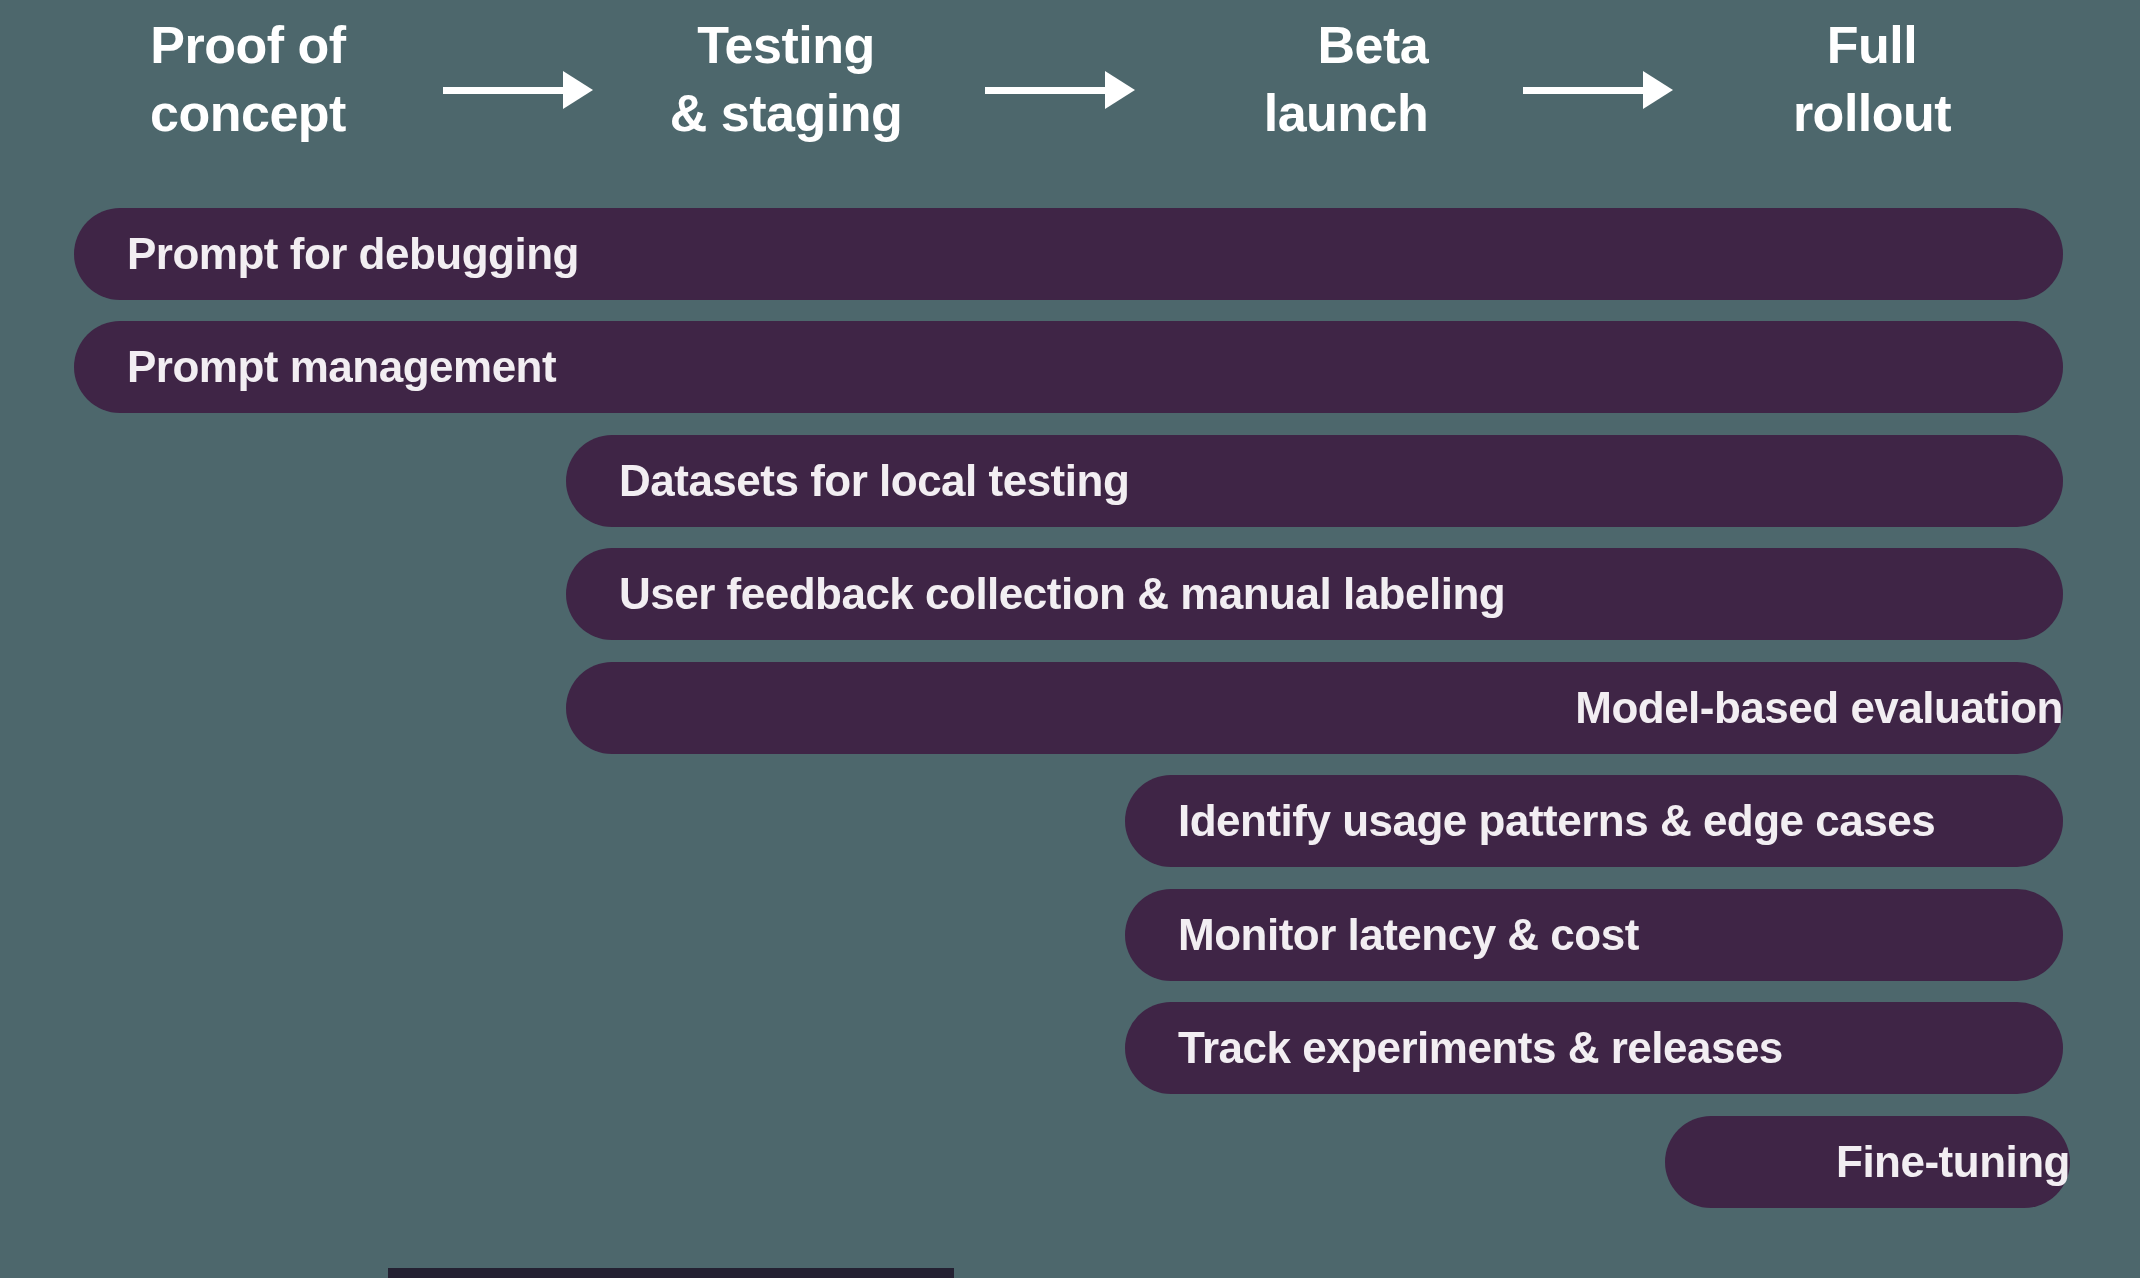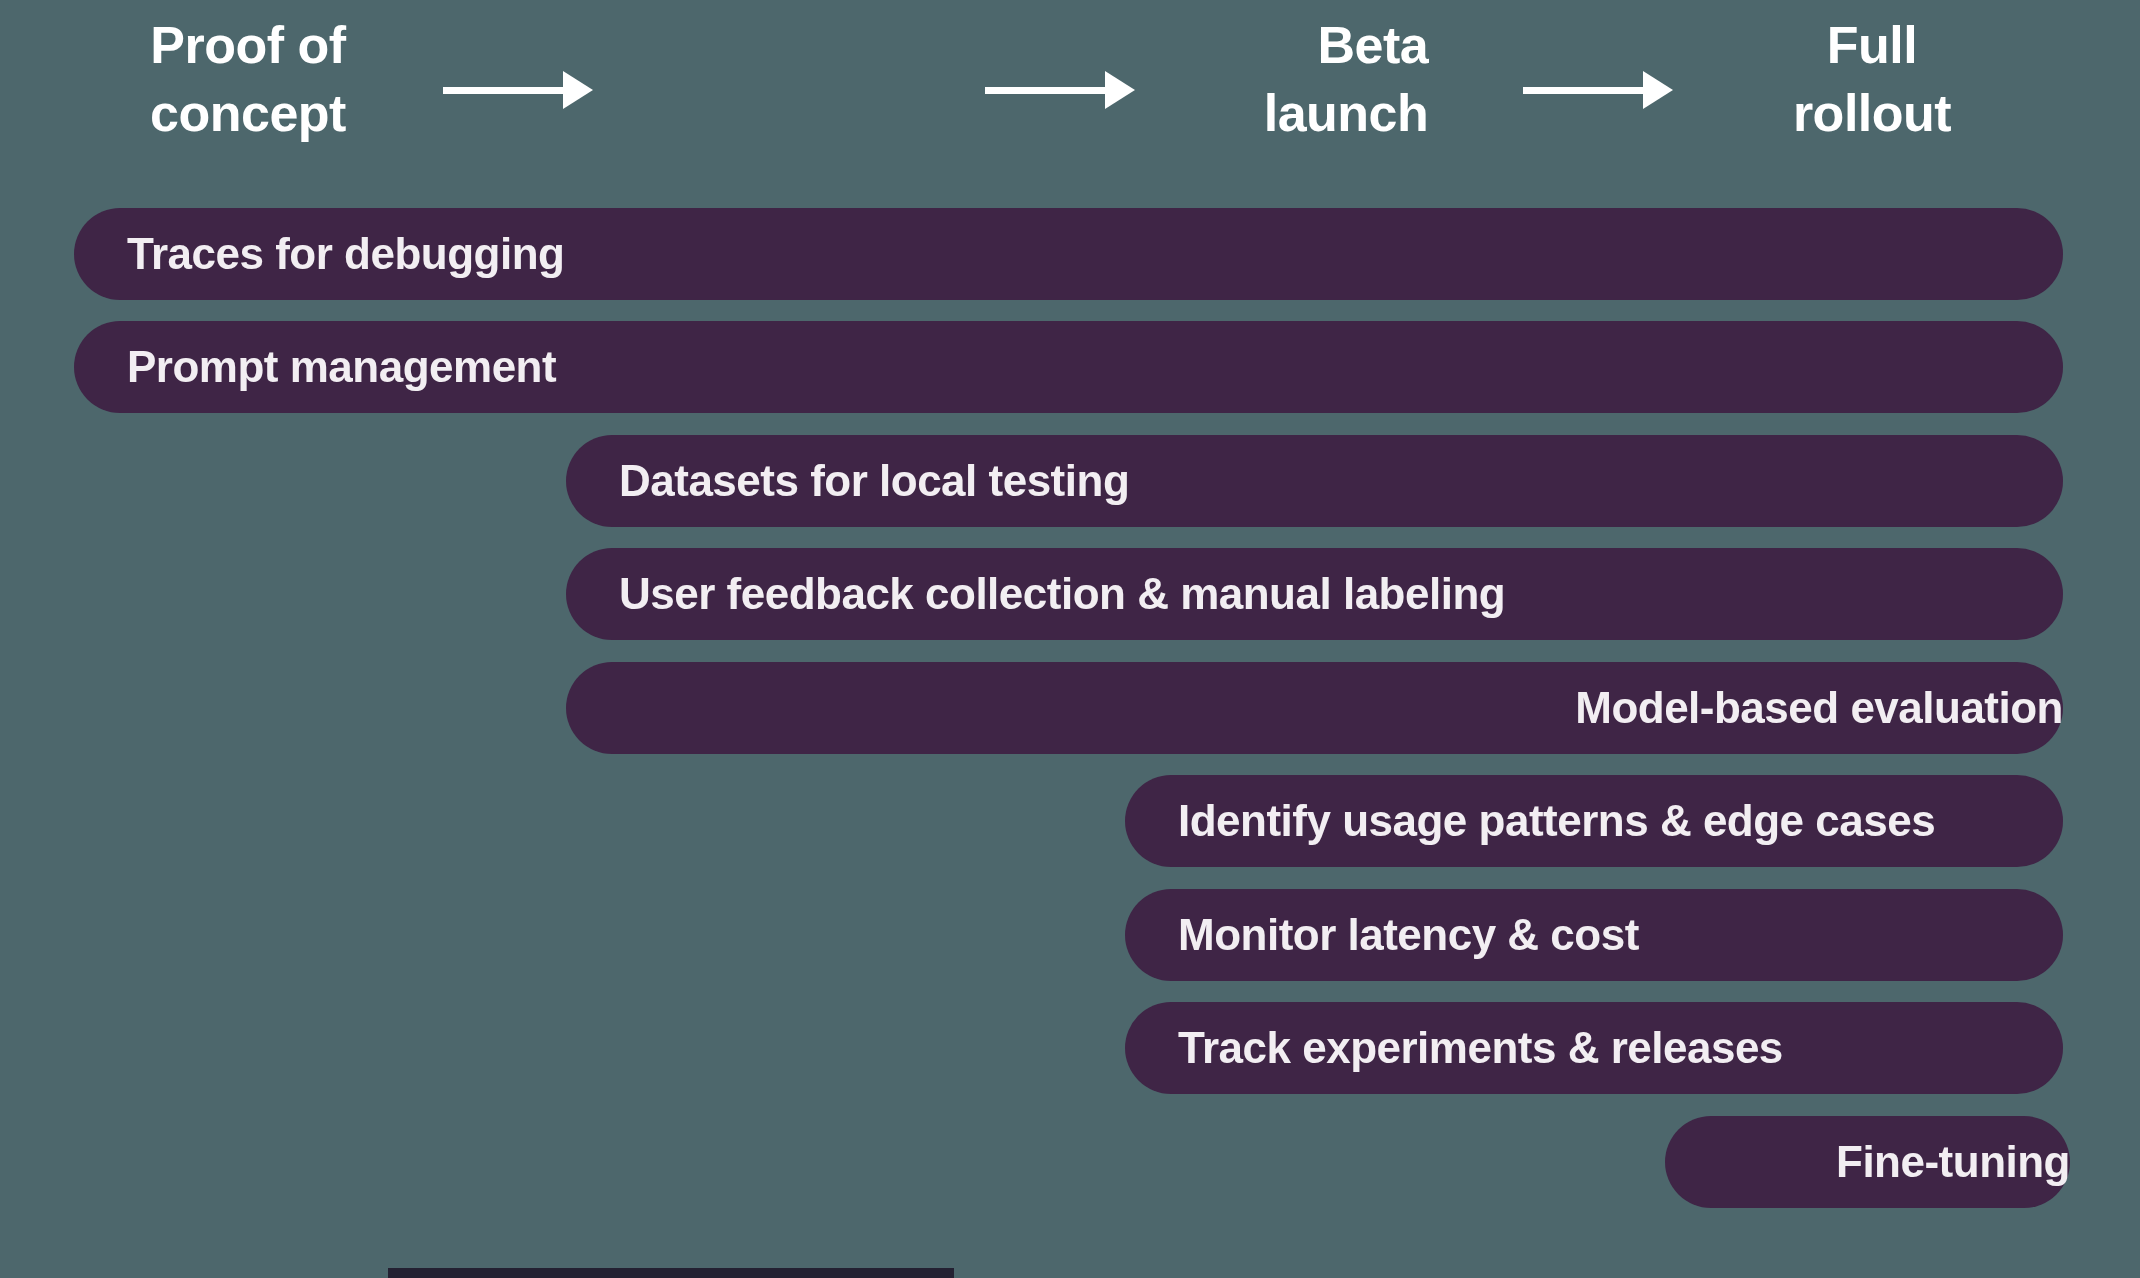--- a/index.html
+++ b/index.html
@@ -92,20 +92,24 @@
 </style>
 </head>
 <body>
 
 <div class="canvas">
 
   <div class="stage" style="left: 248px;">
     <span class="stage-line">Proof of</span>
     <span class="stage-line">concept</span>
   </div>
+  <div class="stage" style="left: 786px;">
+    <span class="stage-line">Testing</span>
+    <span class="stage-line">&amp; staging</span>
+  </div>
   <div class="stage" style="left: 1346px; text-align: right;">
     <span class="stage-line">Beta</span>
     <span class="stage-line">launch</span>
   </div>
   <div class="stage" style="left: 1872px;">
     <span class="stage-line">Full</span>
     <span class="stage-line">rollout</span>
   </div>
 
   <div class="arrow" style="left: 518px; top: 90px;">
@@ -116,21 +120,21 @@
     <div class="arrow-line"></div>
     <div class="arrow-head"></div>
   </div>
   <div class="arrow" style="left: 1598px; top: 90px;">
     <div class="arrow-line"></div>
     <div class="arrow-head"></div>
   </div>
 
   <div>
       <div class="bar" style="left: 74px; top: 208px; width: 1989px; height: 92px;">
-    <span class="bar-label">Traces for debugging</span>
+    <span class="bar-label">Prompt for debugging</span>
   </div>
       <div class="bar" style="left: 74px; top: 321px; width: 1989px; height: 92px;">
     <span class="bar-label">Prompt management</span>
   </div>
       <div class="bar" style="left: 566px; top: 435px; width: 1497px; height: 92px;">
     <span class="bar-label">Datasets for local testing</span>
   </div>
       <div class="bar" style="left: 566px; top: 548px; width: 1497px; height: 92px;">
     <span class="bar-label">User feedback collection &amp; manual labeling</span>
   </div>

